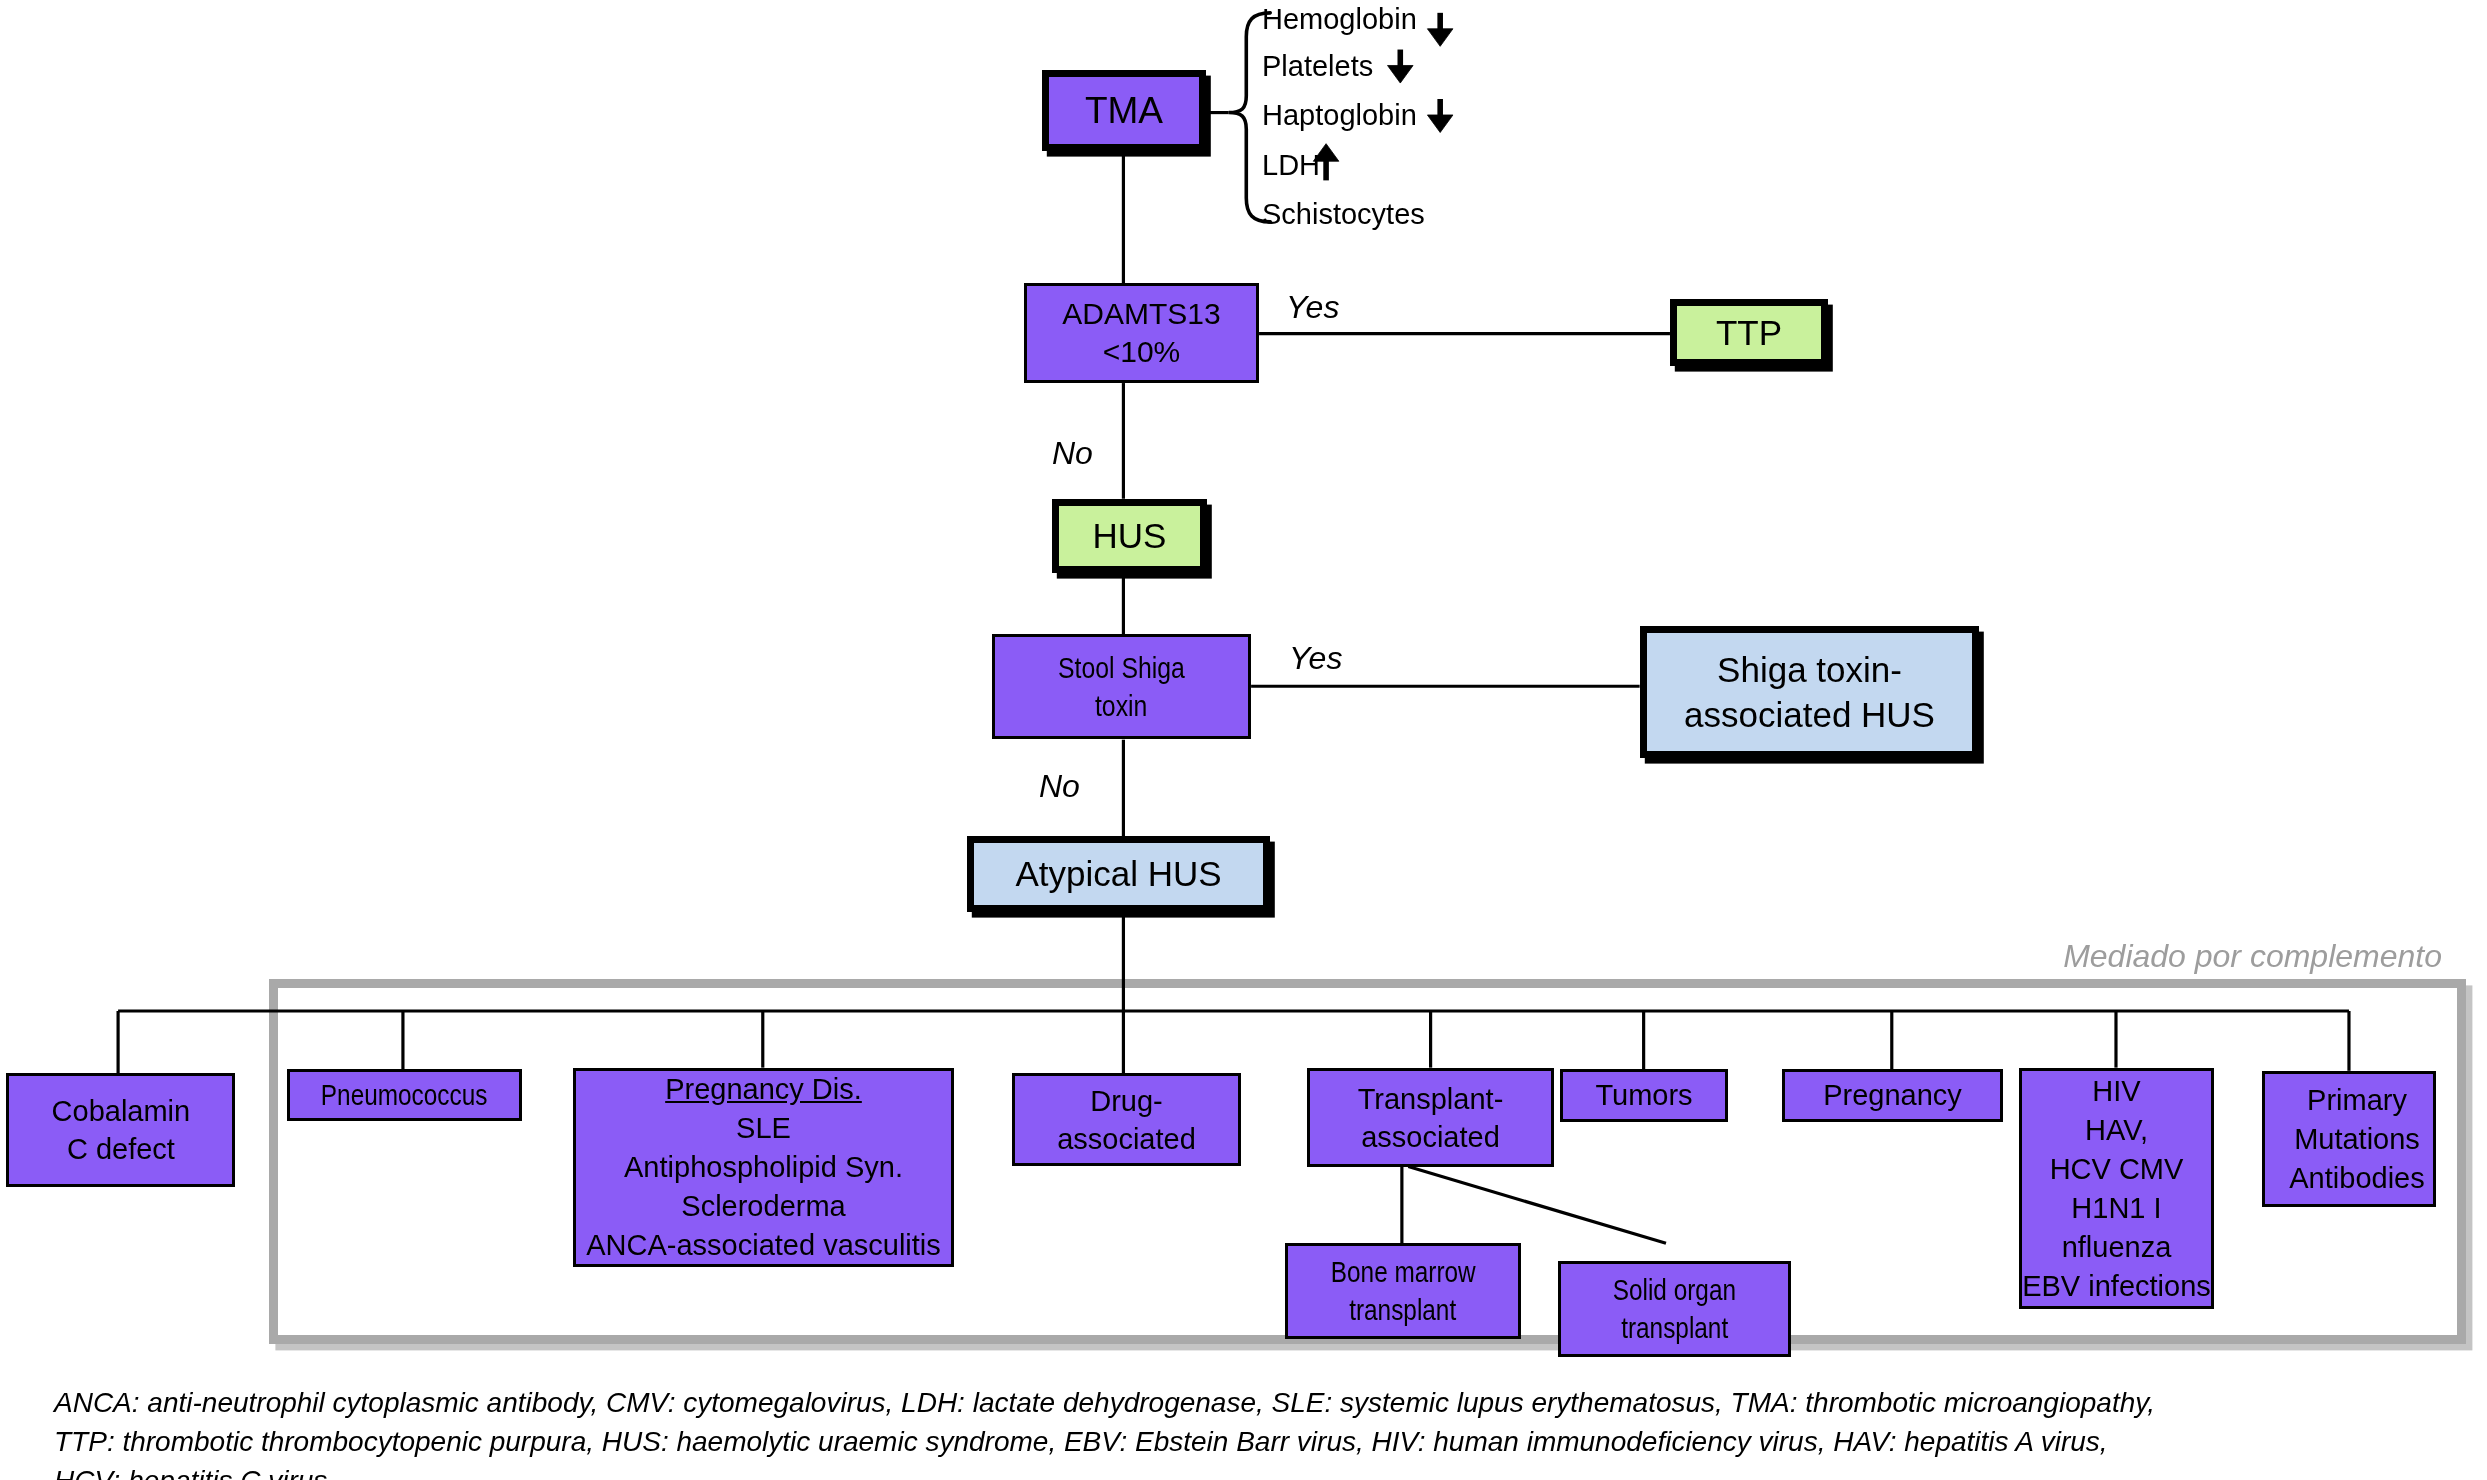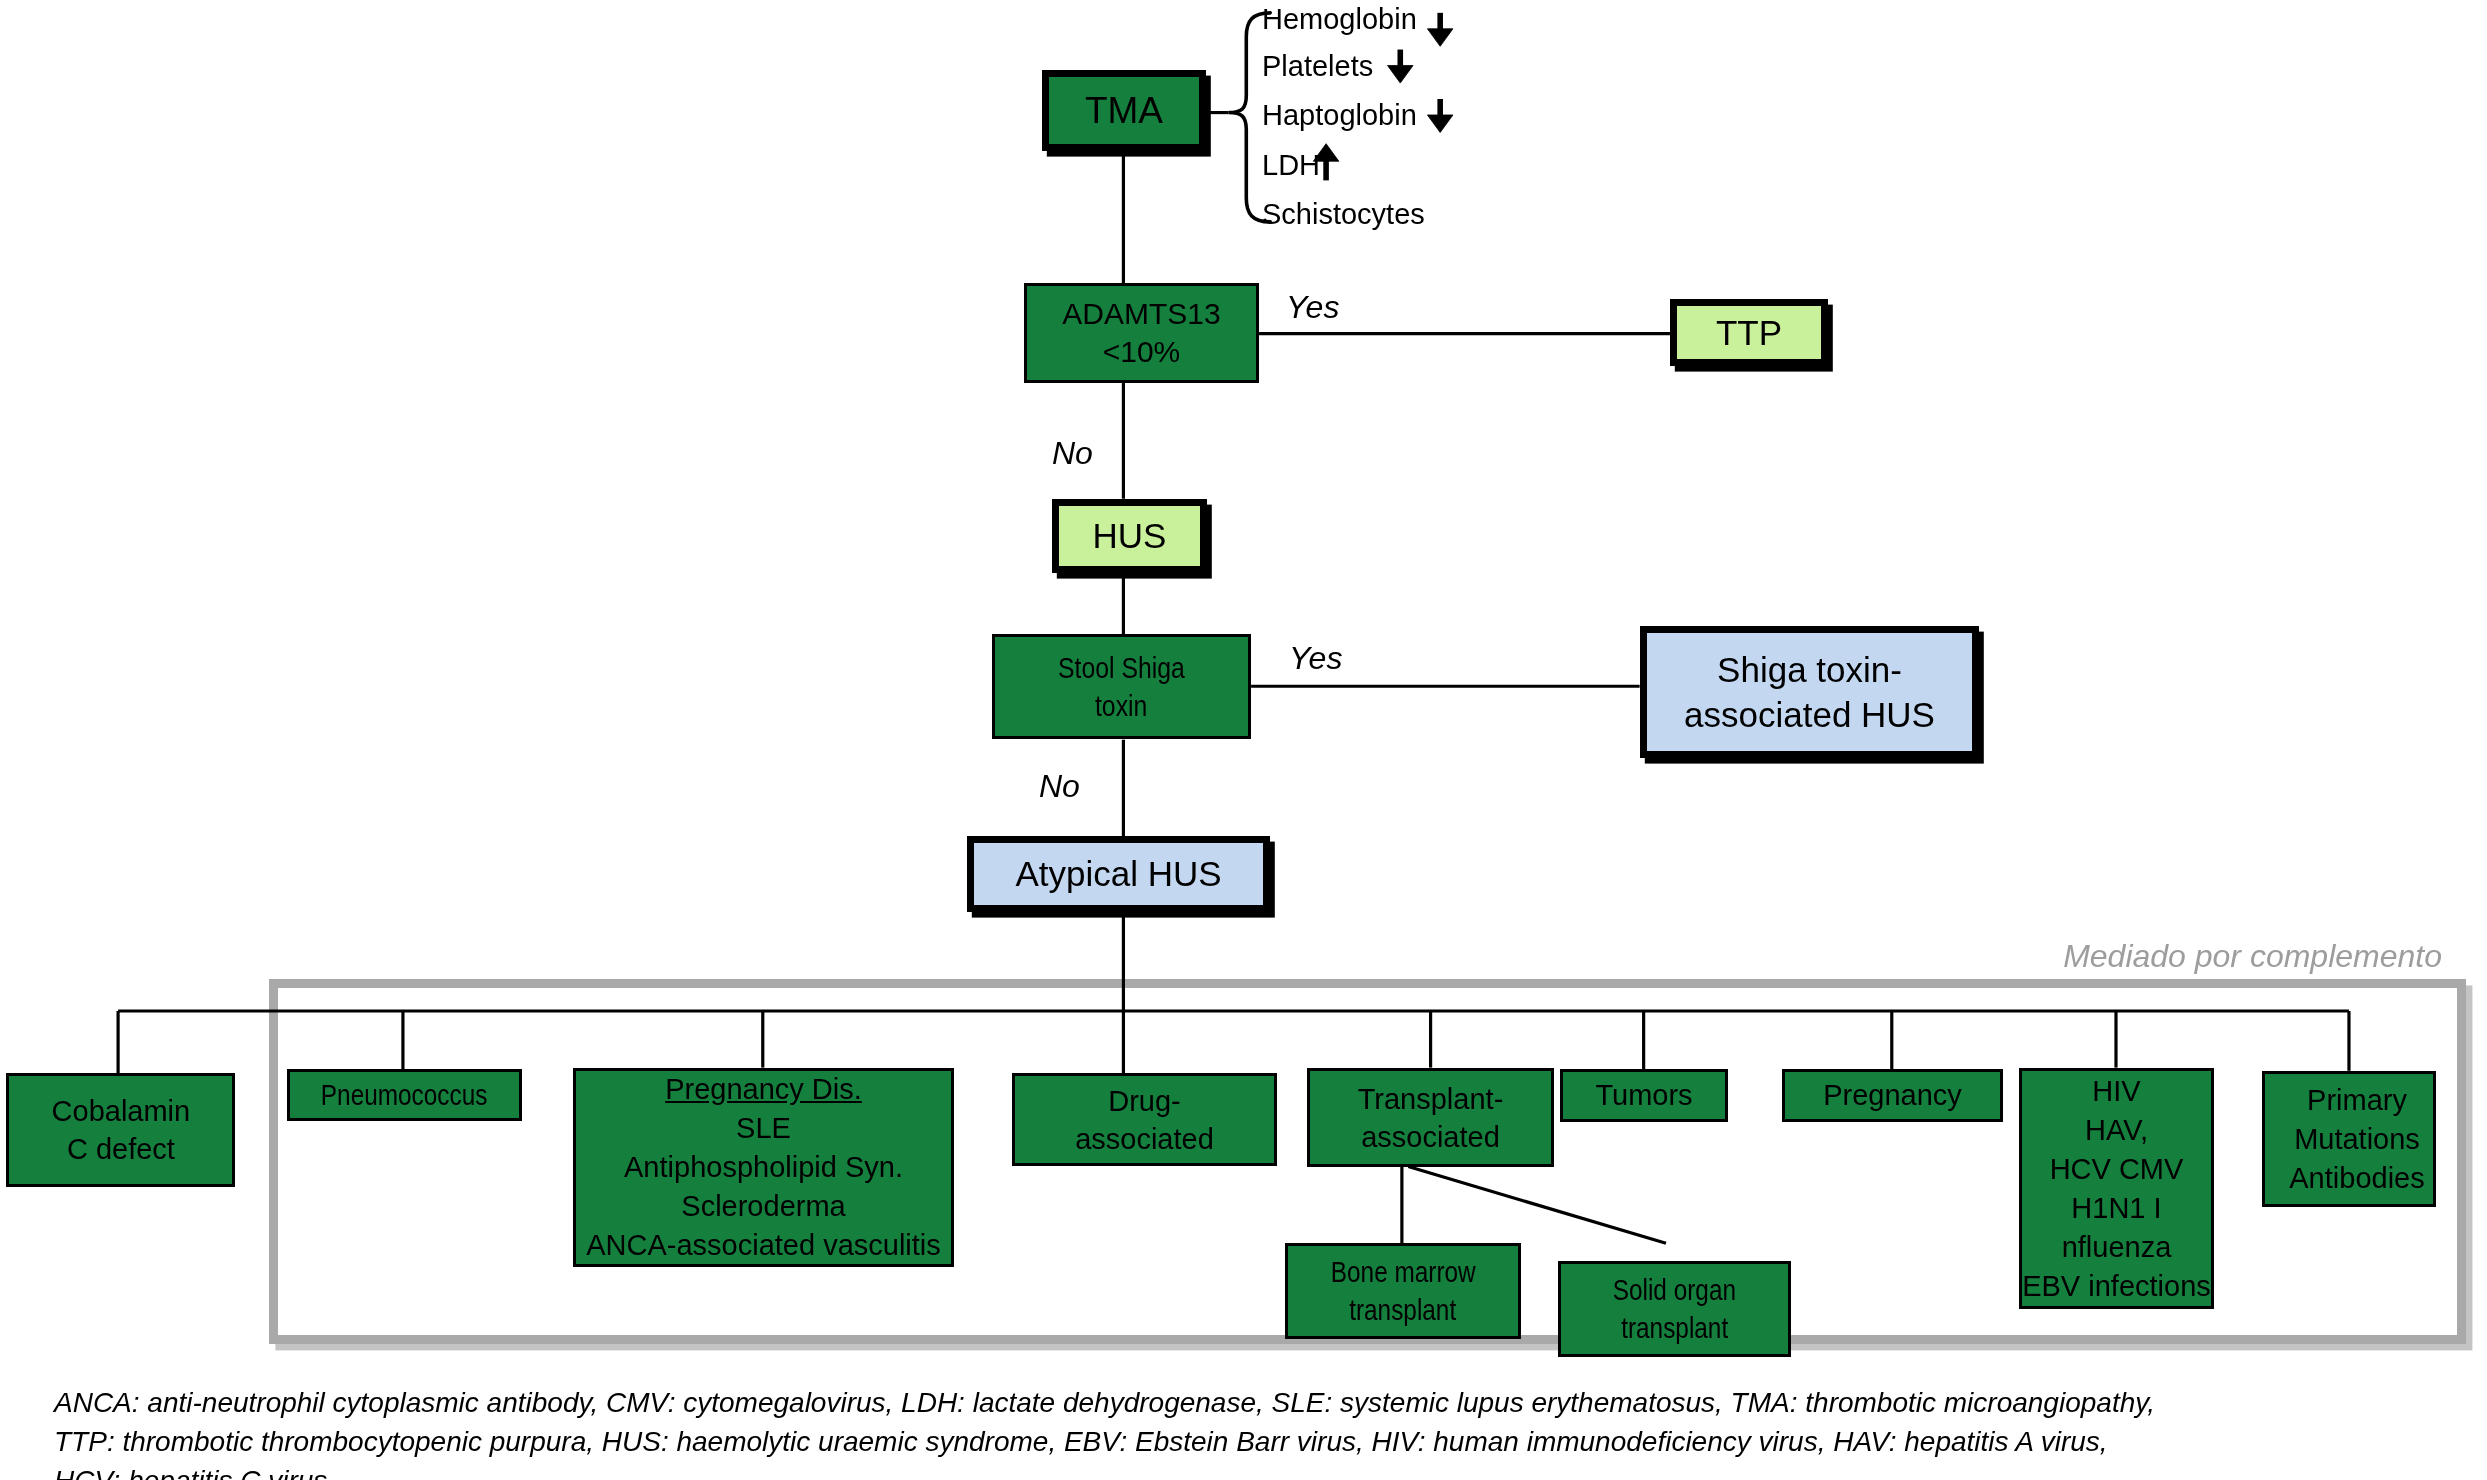--- a/index.html
+++ b/index.html
@@ -1,18 +1,18 @@
 <!DOCTYPE html>
 <html style="--green: #c9f19c; --blue: #c3d8f0; --gray_border: #a9a9a9; --gray_text: #9d9d9d;font-size:12.8px"><head>
 <meta charset="utf-8">
 <style>
   html,body{margin:0;padding:0;background:#fff;}
   #canvas{position:relative;width:2487px;height:1481px;background:#fff;overflow:hidden;
           font-family:"Liberation Sans", sans-serif;color:#000;}
-  .box{position:absolute;box-sizing:border-box;background:#15803d;border:3.2px solid #000;
+  .box{position:absolute;box-sizing:border-box;background:#8b5cf6;border:3.2px solid #000;
        display:flex;flex-direction:column;align-items:center;justify-content:center;
        text-align:center;z-index:2;}
   .thick{border-width:7.2px;box-shadow:4.8px 5.6px 0 #000;}
   .green{background:var(--green,#c9f19c);}
   .blue{background:var(--blue,#c3d8f0);}
   .lbl{position:absolute;z-index:2;white-space:nowrap;font-style:italic;}
   .cond{transform:scaleX(0.84);}
   .ul{text-decoration:underline;}
   #connectors{position:absolute;left:0;top:0;z-index:1;}
   #complement-region{position:absolute;box-sizing:border-box;z-index:0;background:transparent;
@@ -32,21 +32,21 @@
   #shiga{left:1640px;top:626px;width:339px;height:132px;font-size:35px;line-height:45px;}
   #atypical{left:967px;top:836px;width:303px;height:76px;font-size:35px;}
   #yes1{left:1286px;top:289px;font-size:32px;}
   #no1{left:1052px;top:435px;font-size:32px;}
   #yes2{left:1289px;top:640px;font-size:32px;}
   #no2{left:1039px;top:768px;font-size:32px;}
   
   #cobalamin{left:6.4px;top:1073px;width:229px;height:114px;font-size:29px;line-height:38px;}
   #pneumo{left:287px;top:1069px;width:235px;height:52px;font-size:29px;}
   #autoimmune{left:573px;top:1068px;width:381px;height:199px;font-size:29px;line-height:39px;}
-  #drug{left:1012px;top:1073px;width:265px;height:93px;font-size:29px;line-height:38px;}
+  #drug{left:1012px;top:1073px;width:229px;height:93px;font-size:29px;line-height:38px;}
   #transplant{left:1307px;top:1068px;width:247px;height:99px;font-size:29px;line-height:38px;}
   #tumors{left:1560px;top:1069px;width:168px;height:53px;font-size:29px;}
   #pregnancy{left:1782px;top:1069px;width:221px;height:53px;font-size:29px;}
   #infections{left:2019px;top:1068px;width:195px;height:241px;font-size:29px;line-height:39px;}
   #primary{left:2262px;top:1071px;width:174px;height:136px;font-size:29px;line-height:39px;padding-left:16px;}
   #bonemarrow{left:1285px;top:1243px;width:236px;height:96px;font-size:29px;line-height:38px;}
   #solidorgan{left:1558px;top:1243px;width:233px;height:96px;font-size:29px;line-height:38px;margin-top:18px;}
   #footnote{left:54px;top:1383px;width:2410px;font-size:28px;line-height:39px;z-index:2;white-space:normal;}
 </style>
 </head>

